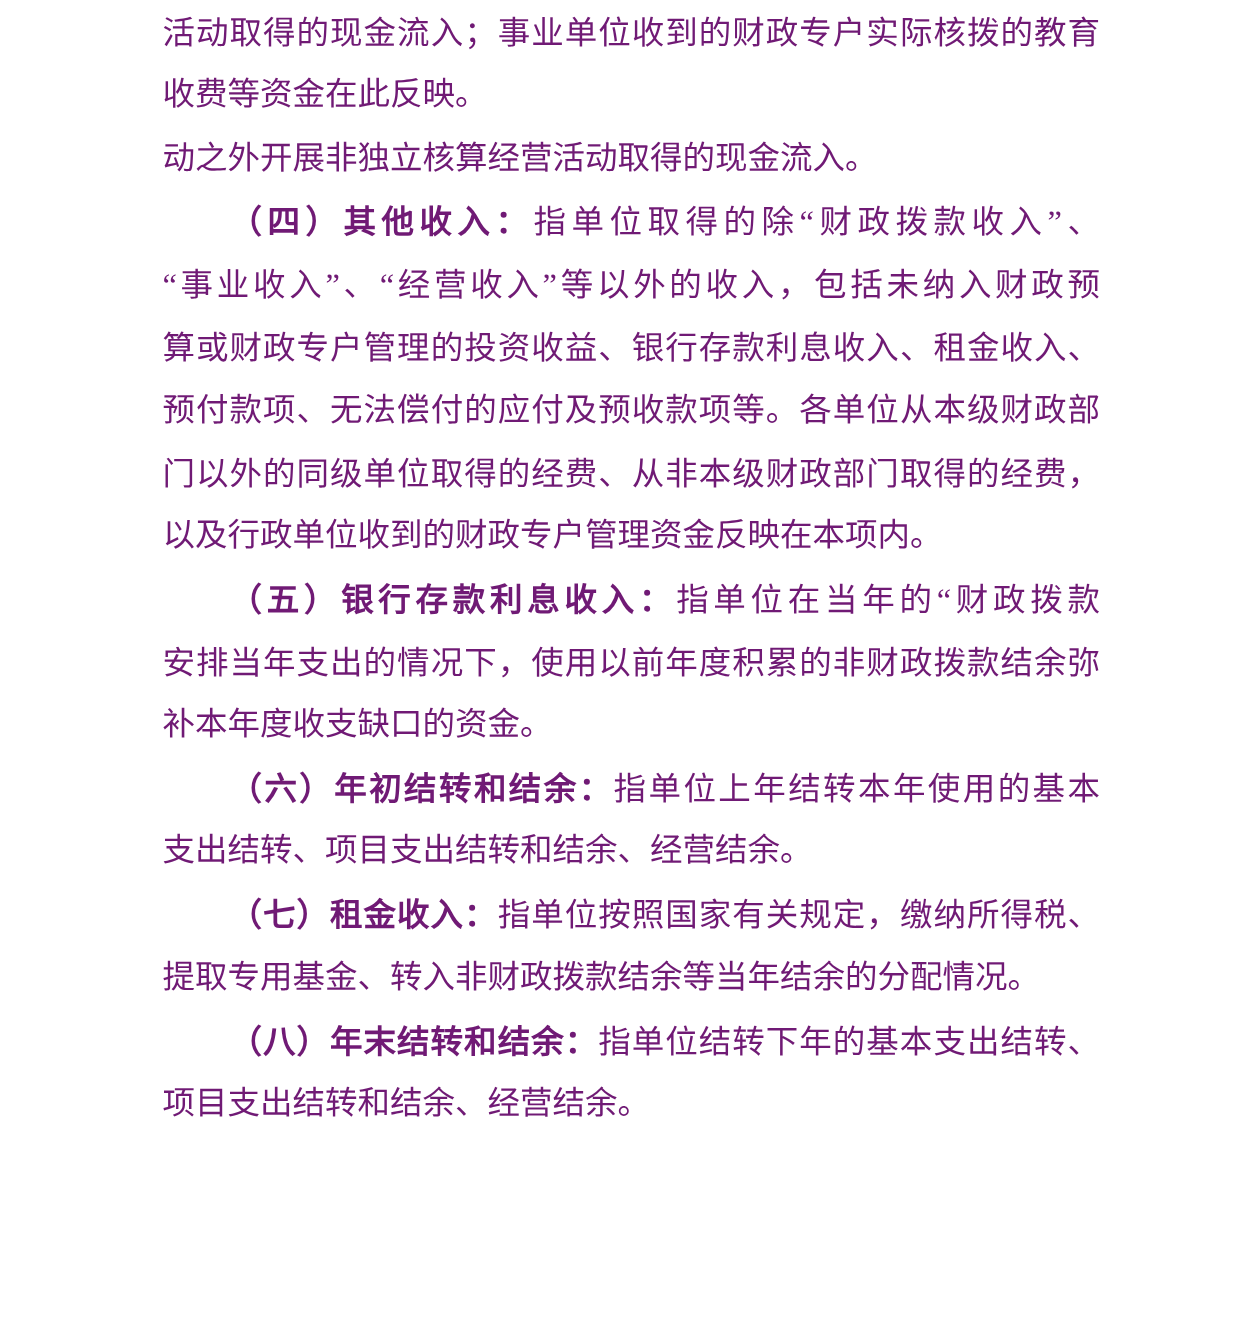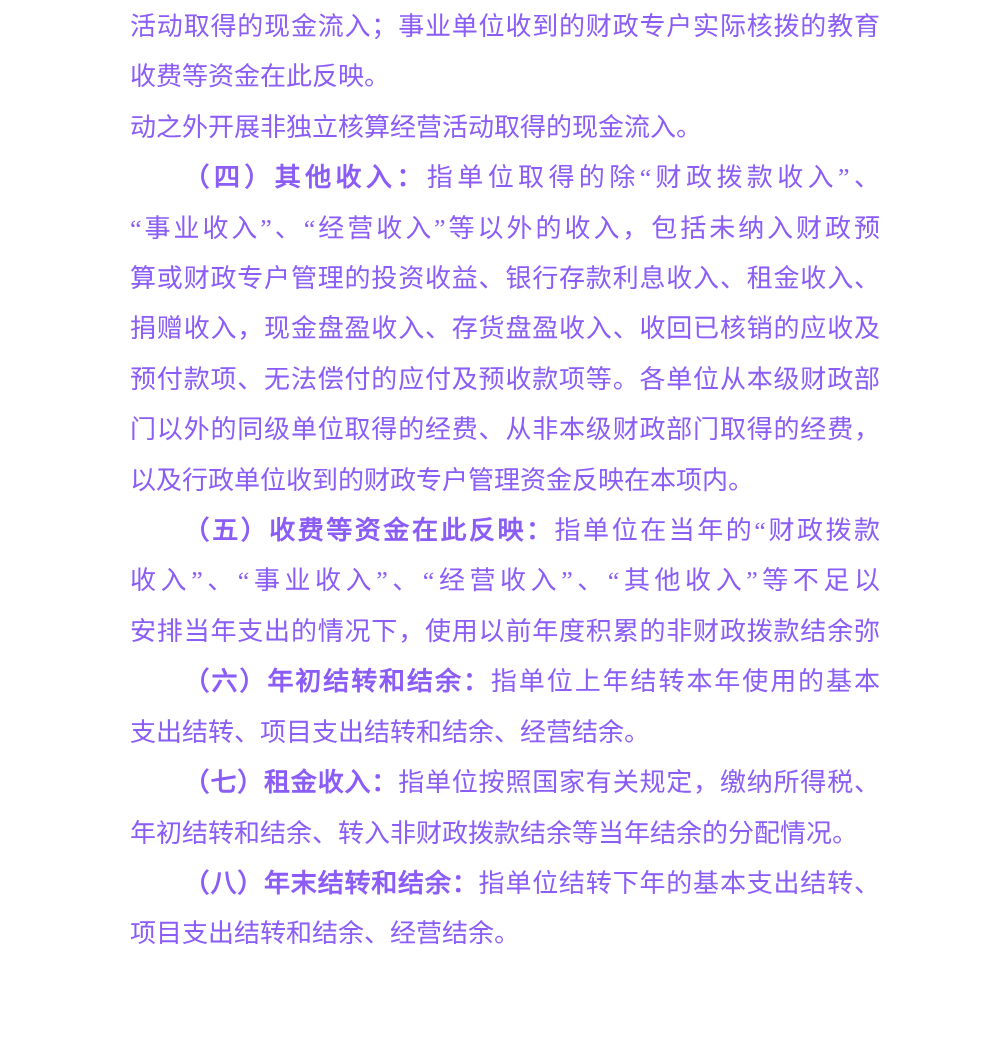--- a/index.html
+++ b/index.html
@@ -19,30 +19,31 @@
     top: 2px;
     width: 750px;
   }
   .paragraph {
     margin: 0;
     padding: 0;
   }
   .line {
     font-size: 26px;
     line-height: 50.4px;
-    color: #8b5cf6;
+    color: #701a75;
     text-align: justify;
     text-align-last: justify;
     -moz-text-align-last: justify;
   }
   .line.indent {
     padding-left: 53.6px;
   }
   .line.last {
     text-align-last: left;
+    font-family: Liberation Mono, monospace;
     -moz-text-align-last: left;
   }
   .lead {
     font-weight: bold;
   }
 </style>
 </head>
 <body style="background: rgb(255, 255, 255); color: rgb(26, 26, 26);">
 
 <div class="page">
@@ -50,35 +51,34 @@
       <div class="line"><span class="body-text">活动取得的现金流入；事业单位收到的财政专户实际核拨的教育</span></div>
       <div class="line last"><span class="body-text">收费等资金在此反映。</span></div>
     </div>
     <div class="paragraph">
       <div class="line last"><span class="body-text">动之外开展非独立核算经营活动取得的现金流入。</span></div>
     </div>
     <div class="paragraph">
       <div class="line indent"><span class="lead">（四）其他收入：</span><span class="body-text">指单位取得的除“财政拨款收入”、</span></div>
       <div class="line"><span class="body-text">“事业收入”、“经营收入”等以外的收入，包括未纳入财政预</span></div>
       <div class="line"><span class="body-text">算或财政专户管理的投资收益、银行存款利息收入、租金收入、</span></div>
-      <div class="line"><span class="body-text">捐赠收入，现金盘盈收入、存货盘盈收入、收回已核销的应收及</span></div>
       <div class="line"><span class="body-text">预付款项、无法偿付的应付及预收款项等。各单位从本级财政部</span></div>
       <div class="line"><span class="body-text">门以外的同级单位取得的经费、从非本级财政部门取得的经费，</span></div>
       <div class="line last"><span class="body-text">以及行政单位收到的财政专户管理资金反映在本项内。</span></div>
     </div>
     <div class="paragraph">
-      <div class="line indent"><span class="lead">（五）收费等资金在此反映：</span><span class="body-text">指单位在当年的“财政拨款</span></div>
-      <div class="line"><span class="body-text">收入”、“事业收入”、“经营收入”、“其他收入”等不足以</span></div>
+      <div class="line indent"><span class="lead">（五）银行存款利息收入：</span><span class="body-text">指单位在当年的“财政拨款</span></div>
       <div class="line"><span class="body-text">安排当年支出的情况下，使用以前年度积累的非财政拨款结余弥</span></div>
+      <div class="line last"><span class="body-text">补本年度收支缺口的资金。</span></div>
     </div>
     <div class="paragraph">
       <div class="line indent"><span class="lead">（六）年初结转和结余：</span><span class="body-text">指单位上年结转本年使用的基本</span></div>
       <div class="line last"><span class="body-text">支出结转、项目支出结转和结余、经营结余。</span></div>
     </div>
     <div class="paragraph">
       <div class="line indent"><span class="lead">（七）租金收入：</span><span class="body-text">指单位按照国家有关规定，缴纳所得税、</span></div>
-      <div class="line last"><span class="body-text">年初结转和结余、转入非财政拨款结余等当年结余的分配情况。</span></div>
+      <div class="line last"><span class="body-text">提取专用基金、转入非财政拨款结余等当年结余的分配情况。</span></div>
     </div>
     <div class="paragraph">
       <div class="line indent"><span class="lead">（八）年末结转和结余：</span><span class="body-text">指单位结转下年的基本支出结转、</span></div>
       <div class="line last"><span class="body-text">项目支出结转和结余、经营结余。</span></div>
     </div>
   </div>
 
 </body></html>

